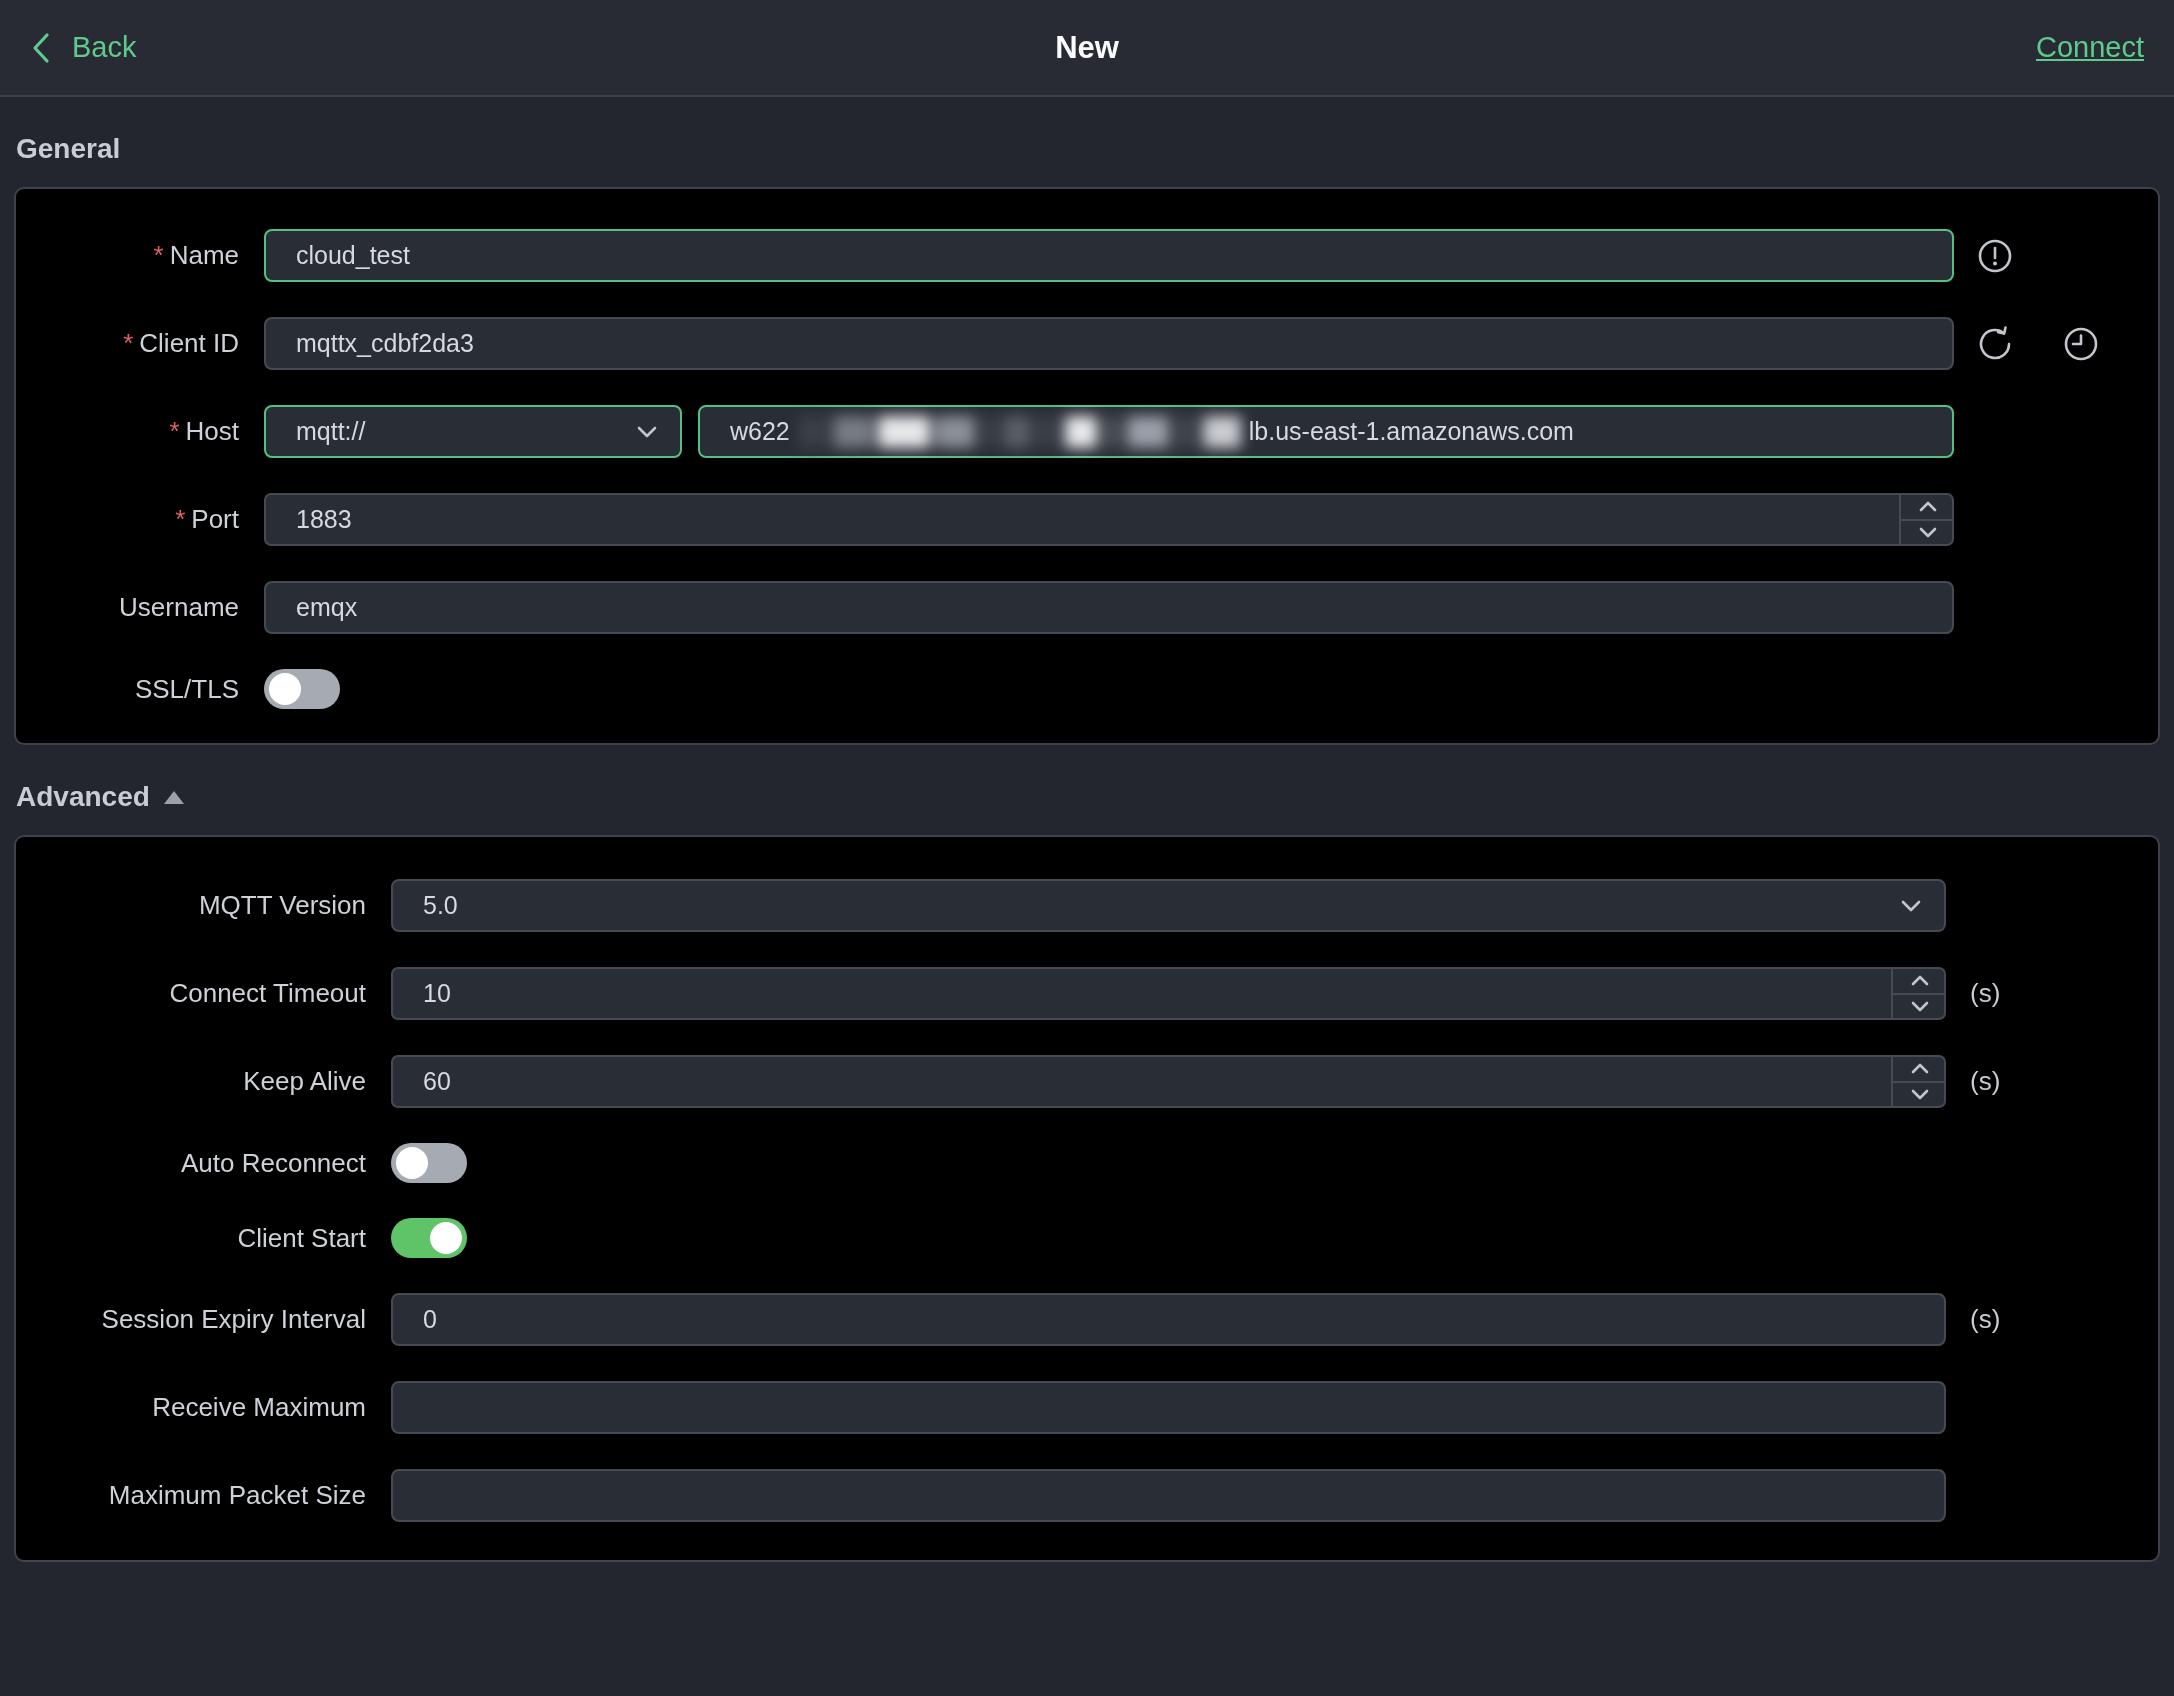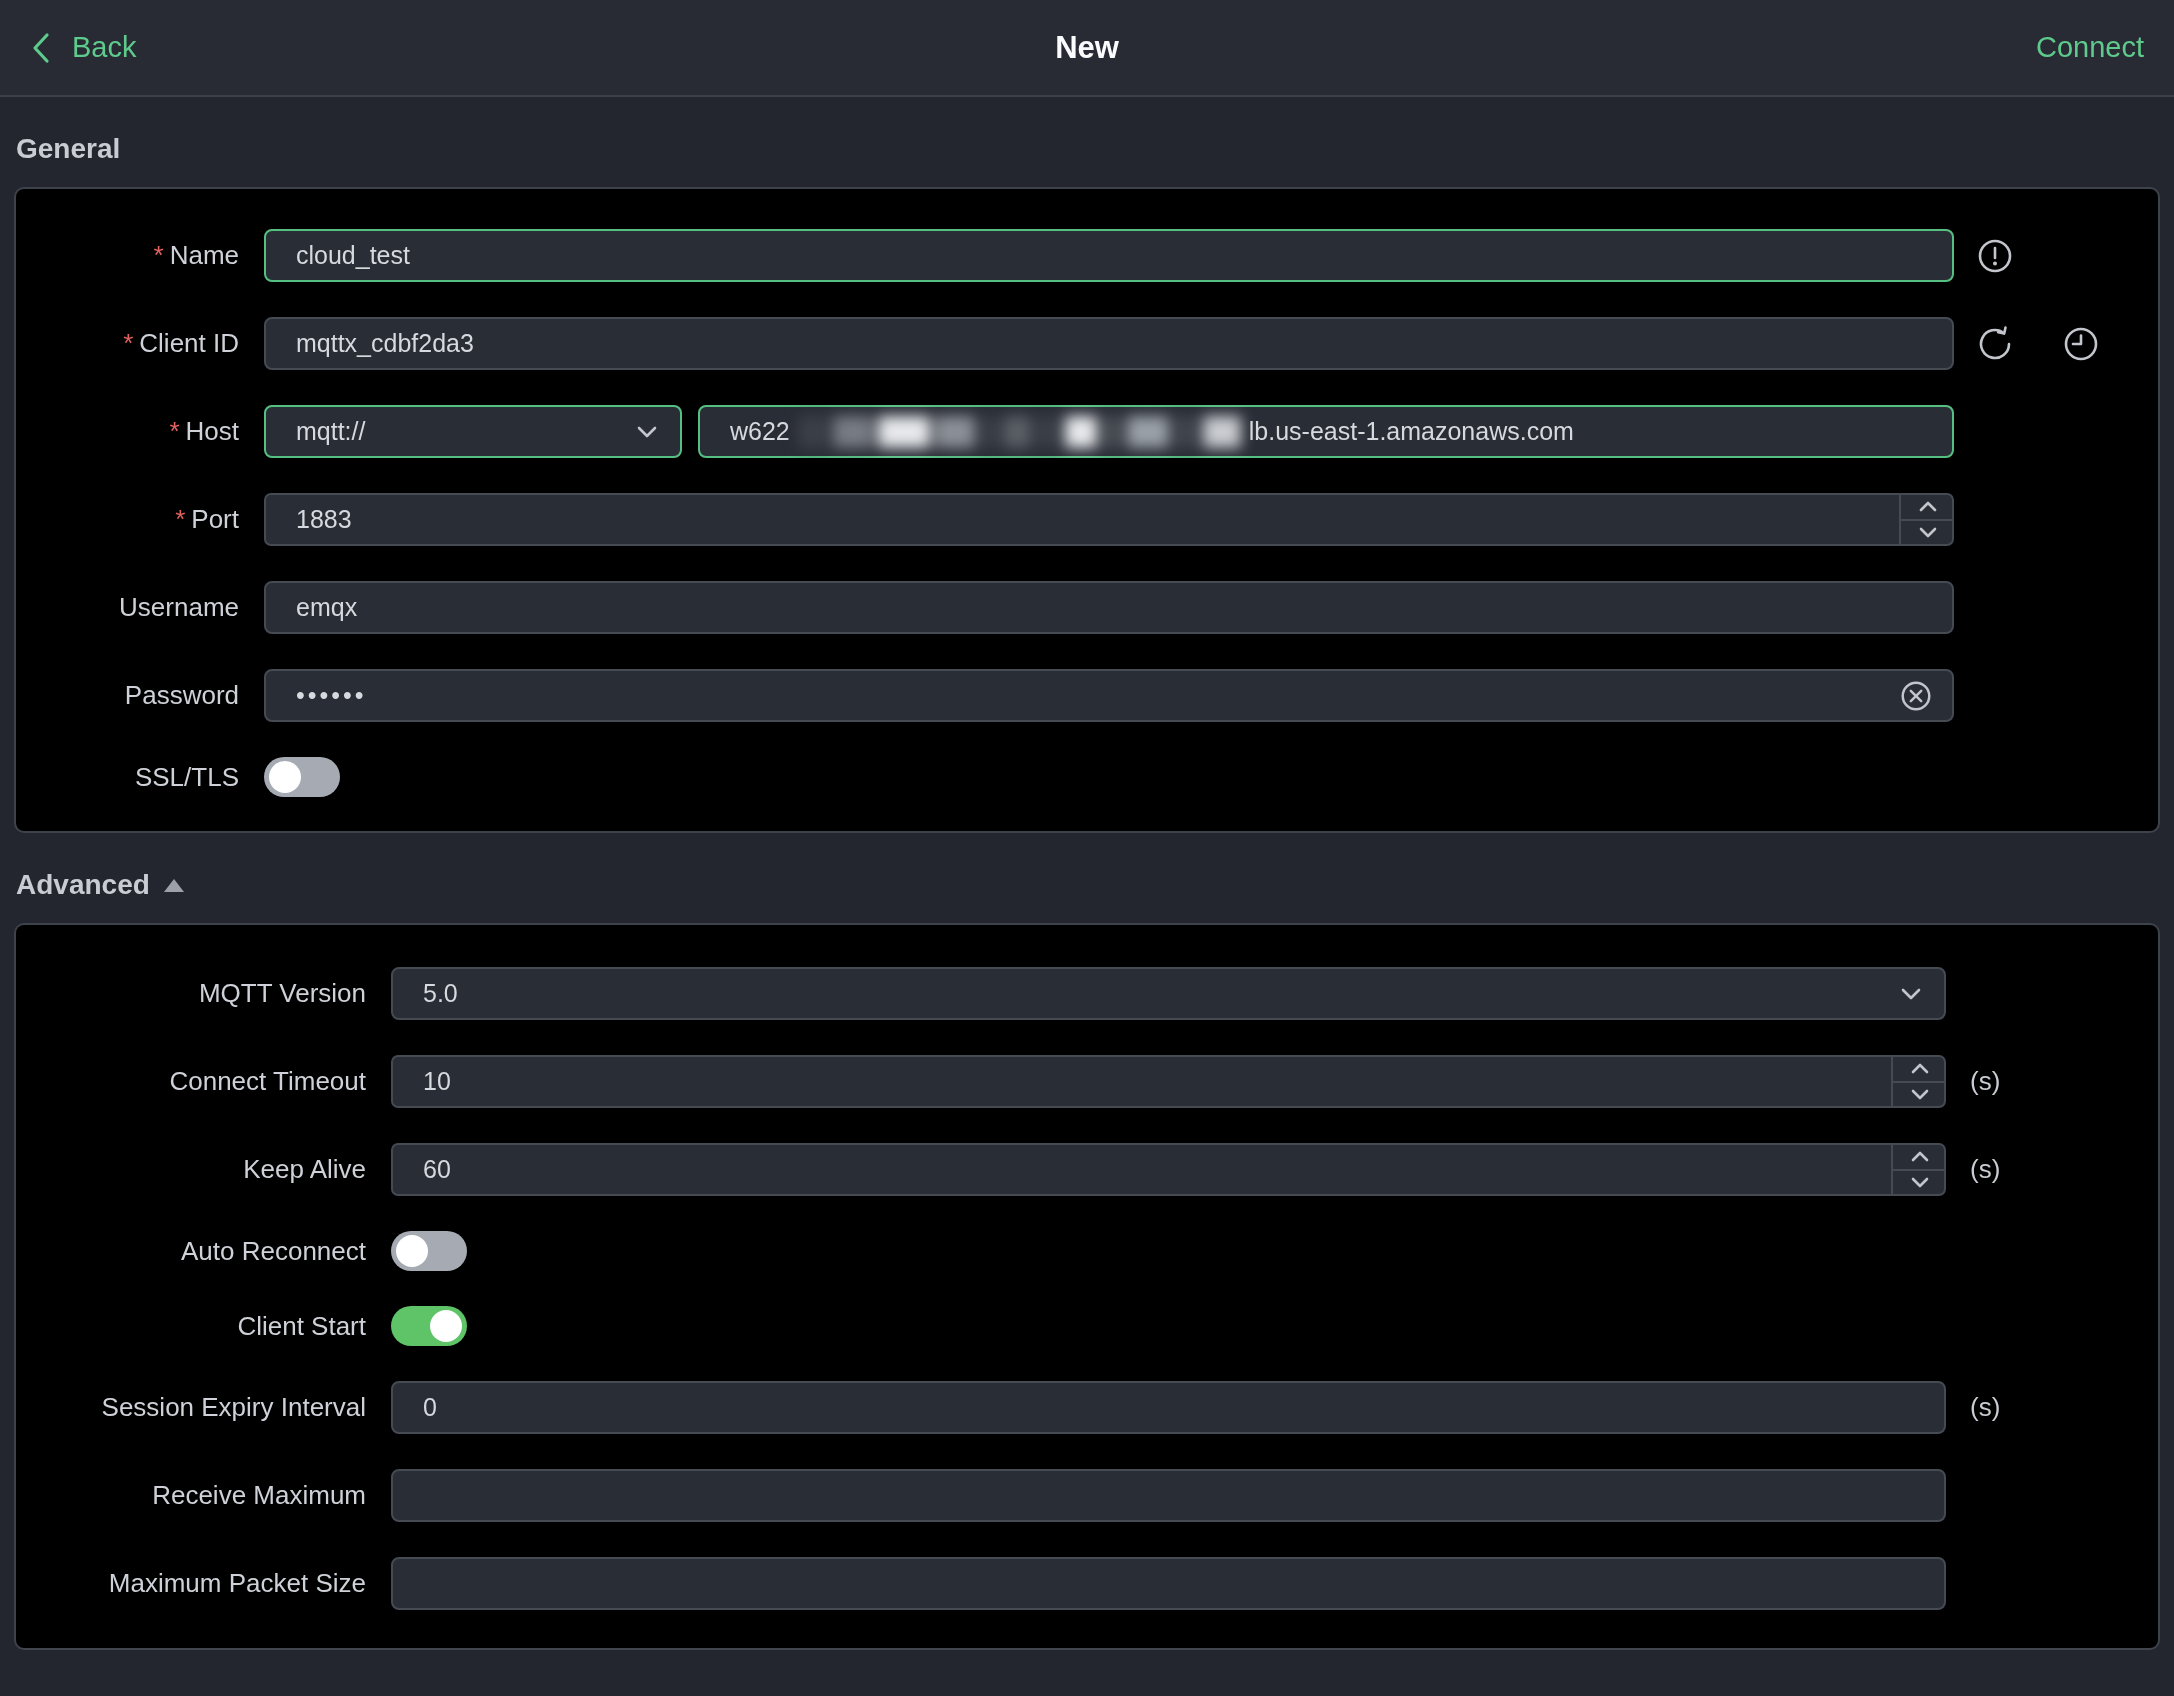--- a/index.html
+++ b/index.html
@@ -13,21 +13,21 @@
   
   .topbar {
     height:97px; background:#282b33; border-bottom:2px solid #3c4049;
     display:flex; align-items:center; position:relative; padding:0 30px;
   }
   .link { color:#5ecb8c; font-size:29px; display:flex; align-items:center; gap:20px; cursor:pointer; }
   .topbar-title {
     position:absolute; left:50%; transform:translateX(-50%);
     color:#fbfcfd; font-size:31px; font-weight:bold;
   }
-  .topbar-right { margin-left:auto; }
+  .topbar-right { margin-left:auto;text-decoration:underline; }
   
   .section-title {
     font-size:28px; font-weight:bold; color:#c9ccd3;
     margin:36px 0 22px 16px; display:flex; align-items:center; gap:12px;
   }
   .card {
     margin:0 14px; background:#000000; border:2px solid #3e424b; border-radius:10px;
     padding:40px 0 34px 8px;
   }
   .card.advanced { padding-top:42px; height:727px; border-bottom-color:#41454e; }
@@ -202,33 +202,20 @@
     </div>
   </div>
 
   <div class="row">
     <div class="lbl g-lbl">Username</div>
     <div class="g-field">
       <input class="tinput" type="text" value="emqx" style="">
     </div>
   </div>
 
-  <div class="row">
-    <div class="lbl g-lbl">Password</div>
-    <div class="g-field">
-      <input class="tinput" style="letter-spacing: 3px;" type="text" value="••••••">
-      <span class="in-icon">
-        <svg width="36" height="36" viewBox="0 0 38 38">
-          <circle class="stroke-ic" cx="19" cy="19" r="14"></circle>
-          <line class="stroke-ic" x1="13.5" y1="13.5" x2="24.5" y2="24.5"></line>
-          <line class="stroke-ic" x1="24.5" y1="13.5" x2="13.5" y2="24.5"></line>
-        </svg>
-      </span>
-    </div>
-  </div>
 
   <div class="row">
     <div class="lbl g-lbl">SSL/TLS</div>
     <div class="toggle off">
         <div class="knob"></div>
       </div>
   </div>
 
 </div>
 

